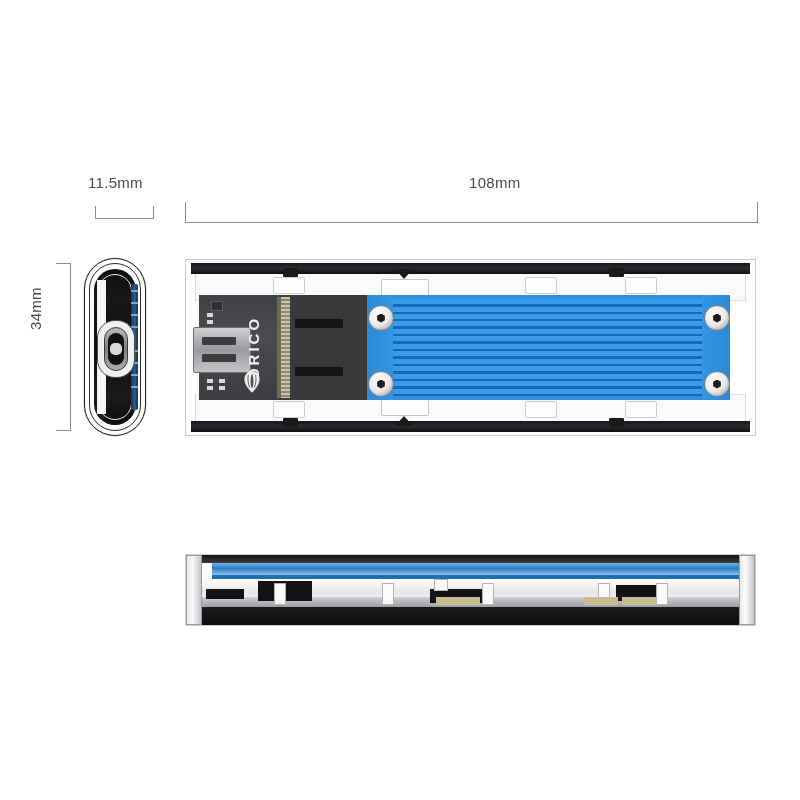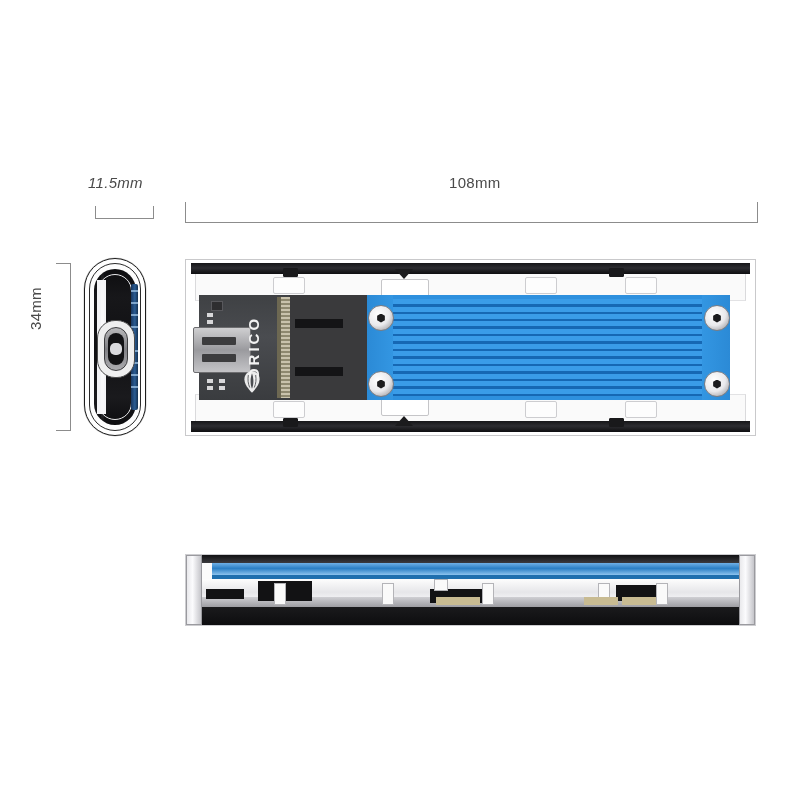--- a/index.html
+++ b/index.html
@@ -3,22 +3,22 @@
 <meta charset="utf-8">
 <style>
   html,body{margin:0;padding:0;background:#ffffff;}
   body{width:800px;height:800px;position:relative;overflow:hidden;
        font-family:"Liberation Sans","DejaVu Sans",sans-serif;color:#3a3a3a;}
 
   .stage{position:absolute;inset:0;}
 
   
   .dim-label{position:absolute;font-size:15px;color:#4a4a4a;letter-spacing:.3px;white-space:nowrap;}
-  #lbl-width{left:88px;top:174px;font-style:italic;}
-  #lbl-length{left:449px;top:174px;}
+  #lbl-width{left:88px;top:174px;}
+  #lbl-length{left:469px;top:174px;}
   #lbl-height{left:27px;top:330px;transform:rotate(-90deg);transform-origin:left top;}
 
   
   .brk{position:absolute;}
   .brk i{position:absolute;background:#8c8c8c;display:block;}
 
   
   #brk-width{left:95px;top:206px;width:59px;height:14px;}
   #brk-width .bar{left:0;top:12px;width:59px;height:1px;}
   #brk-width .t1{left:0;top:0;width:1px;height:13px;}

